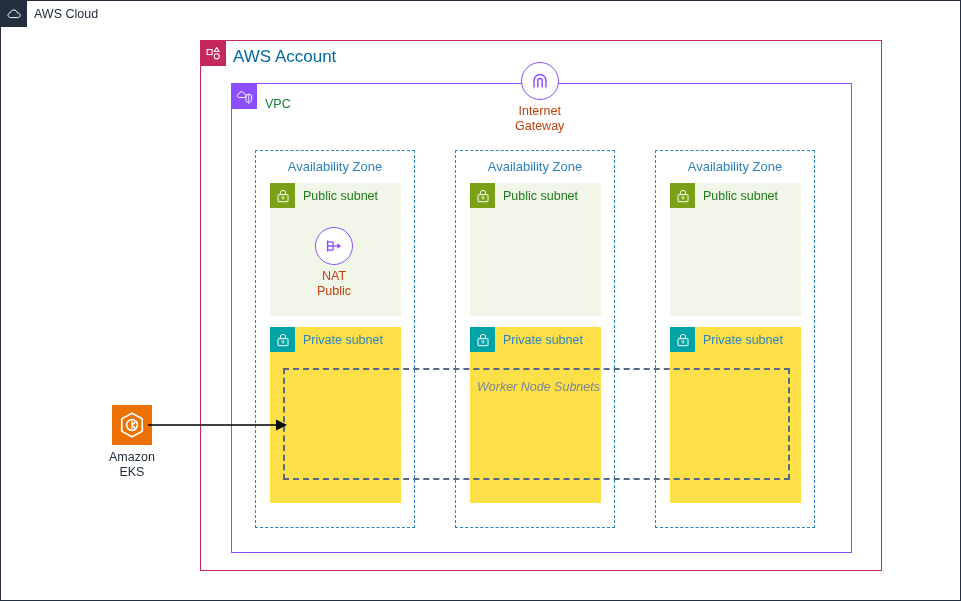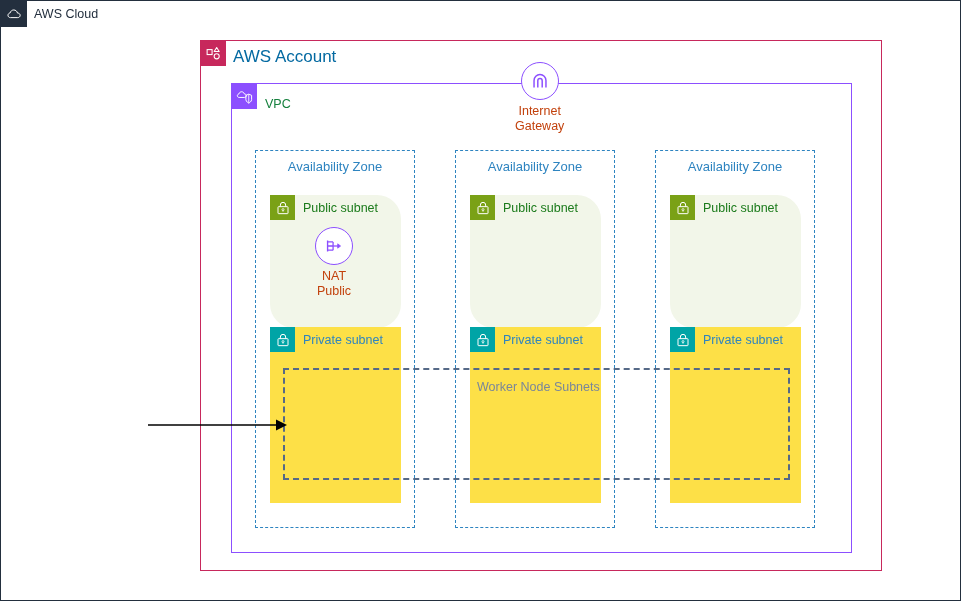--- a/index.html
+++ b/index.html
@@ -135,24 +135,23 @@
   }
 
   
   .subnet {
     position: absolute;
     box-sizing: border-box;
     left: 14px;
     width: 131px;
   }
   .subnet-public {
-    top: 44px;
+    top: 32px;
     height: 133px;
     background: #F2F6E9;
-    border-radius: 24px;
   }
   .subnet-private {
     top: 176px;
     height: 176px;
     background: #fde047;
   }
   .subnet-head {
     position: absolute;
     left: 0px;
     top: 0px;
@@ -180,20 +179,21 @@
   
   #worker-node-box {
     position: absolute;
     box-sizing: border-box;
     left: 283px;
     top: 368px;
     width: 507px;
     height: 112px;
     border: 2px dashed #556987;
     background: transparent;
+    font-style: italic;
   }
   #worker-node-label {
     position: absolute;
     left: 192px;
     top: 10px;
     color: #7A8699;
     font-size: 12.5px;
     white-space: nowrap;
   }
 
@@ -419,19 +419,30 @@
         <path d="M5 7.5 H11 M5 12 H11 M5 16.5 H11" fill="none" stroke="#8C4FFF" stroke-width="1.4"></path>
         <path d="M11 7.5 V16.5" fill="none" stroke="#8C4FFF" stroke-width="1.4"></path>
         <path d="M11 12 H17.5" fill="none" stroke="#8C4FFF" stroke-width="1.4"></path>
         <path d="M16 9.6 L19.2 12 L16 14.4 Z" fill="#8C4FFF" stroke="#8C4FFF" stroke-width="0.8" stroke-linejoin="round"></path>
       </svg>
     </div>
     <div class="node-caption">NAT
 Public</div>
   </div>
 
+  <div id="amazon-eks">
+    <div id="amazon-eks-square">
+      <svg width="30" height="30" viewBox="0 0 24 24" aria-hidden="true">
+        <path d="M12 2.6 L20.2 7.0 L20.2 17.0 L12 21.4 L3.8 17.0 L3.8 7.0 Z" fill="none" stroke="#ffffff" stroke-width="1.4" stroke-linejoin="round"></path>
+        <circle cx="12" cy="12" r="4.3" fill="none" stroke="#ffffff" stroke-width="1.3"></circle>
+        <path d="M12 9.4 V14.6 M12 12 L14.3 9.9 M12 12 L14.3 14.3" fill="none" stroke="#ffffff" stroke-width="1.2" stroke-linecap="round"></path>
+      </svg>
+    </div>
+    <div id="amazon-eks-caption">Amazon
+EKS</div>
+  </div>
 
   <svg id="eks-connector" width="140" height="32" viewBox="0 0 140 32">
     <line x1="0" y1="17" x2="128" y2="17" stroke="#000000" stroke-width="1.4"></line>
     <path d="M128 11.5 L139 17 L128 22.5 Z" fill="#000000"></path>
   </svg>
 
 </div>
 
 </body></html>

